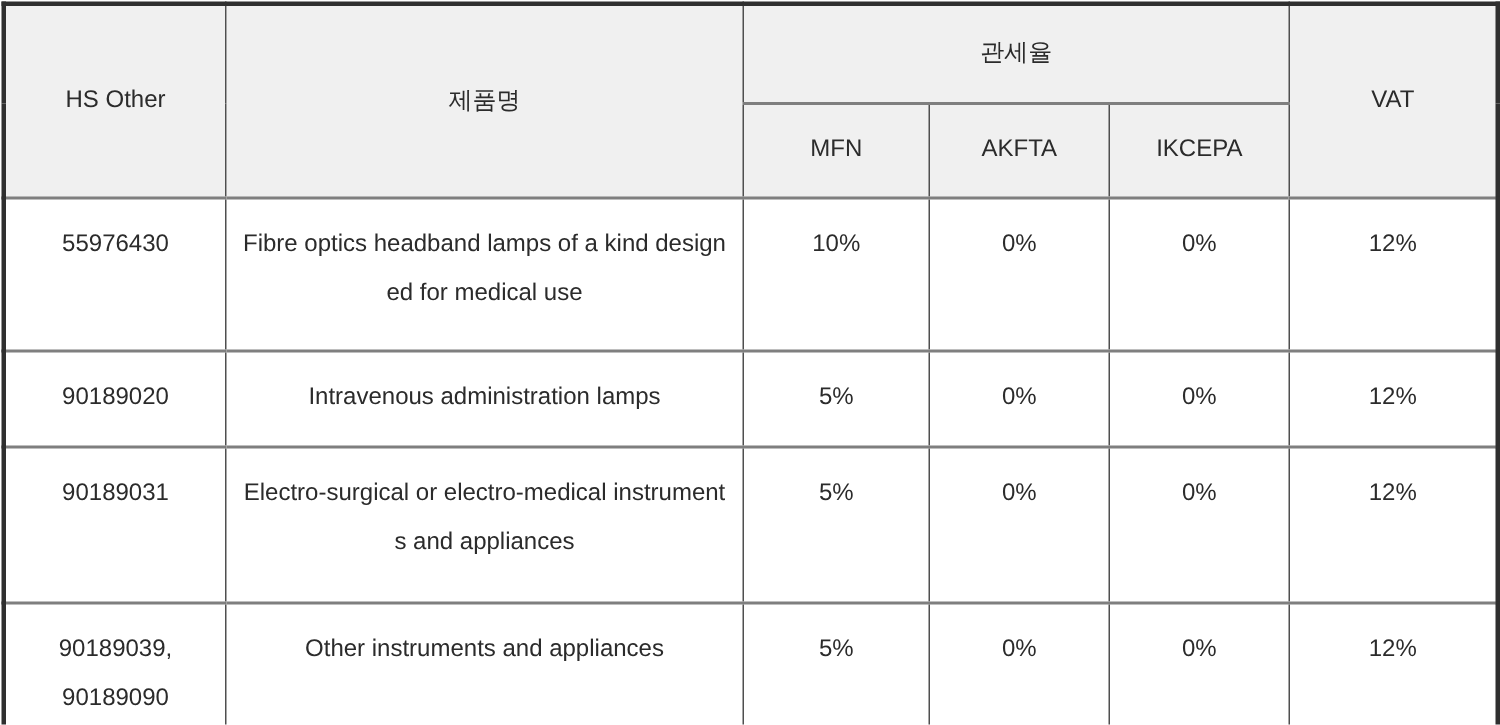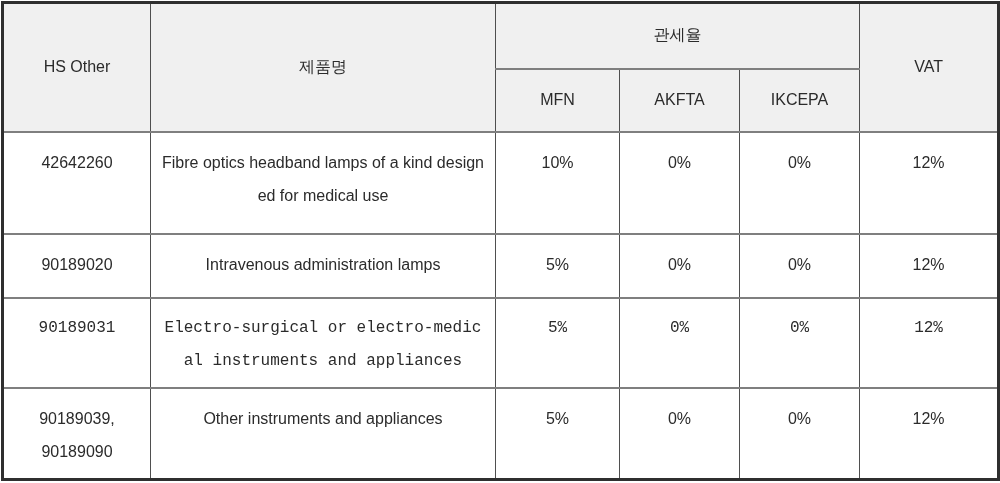--- a/index.html
+++ b/index.html
@@ -51,21 +51,21 @@
   }
   td.product{
     word-break:break-all;
     padding-left:10px;
     padding-right:10px;
   }
   tr.hdr-top{height:66px;}
   tr.hdr-bottom{height:63px;}
   tr.r0{height:102px;}
   tr.r1{height:64px;}
-  tr.r2{height:90px;font-family:Liberation Mono, monospace;}
+  tr.r2{height:104px;}
   tr.r3{height:92px;padding-left:11px;}
 </style>
 </head>
 <body>
 
 <table>
   <colgroup>
     <col class="c-hs">
       <col class="c-prod">
       <col class="c-mfn">
@@ -81,21 +81,21 @@
       <th rowspan="2">VAT</th>
     </tr>
     <tr class="hdr-bottom">
       <th>MFN</th>
       <th>AKFTA</th>
       <th>IKCEPA</th>
     </tr>
   </thead>
   <tbody>
     <tr class="r0">
-      <td>42642260</td>
+      <td>55976430</td>
       <td class="product">Fibre optics headband lamps of a kind designed for medical use</td>
       <td>10%</td>
       <td>0%</td>
       <td>0%</td>
       <td>12%</td>
     </tr>
     <tr class="r1">
       <td>90189020</td>
       <td class="product">Intravenous administration lamps</td>
       <td>5%</td>

